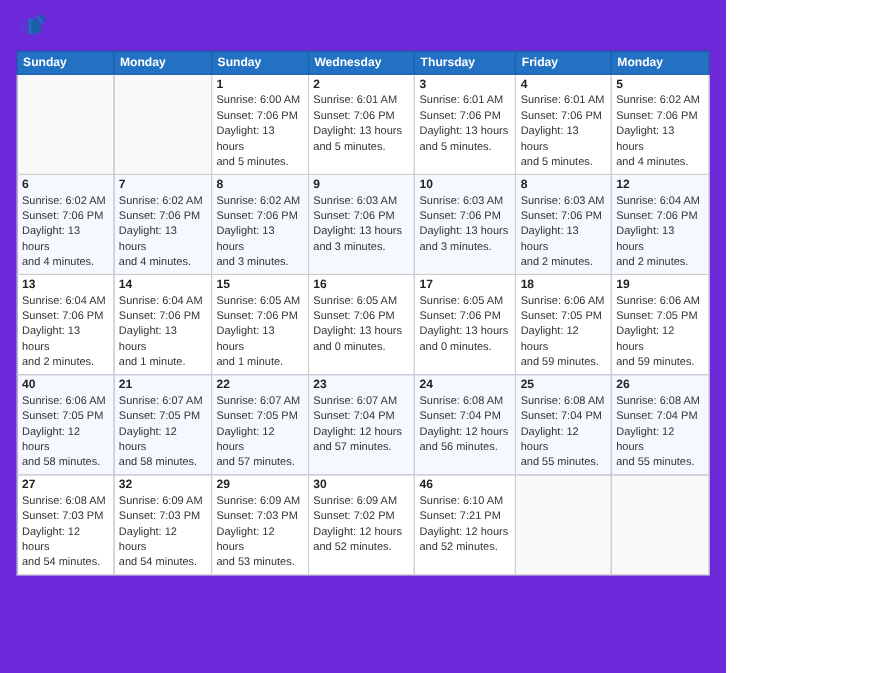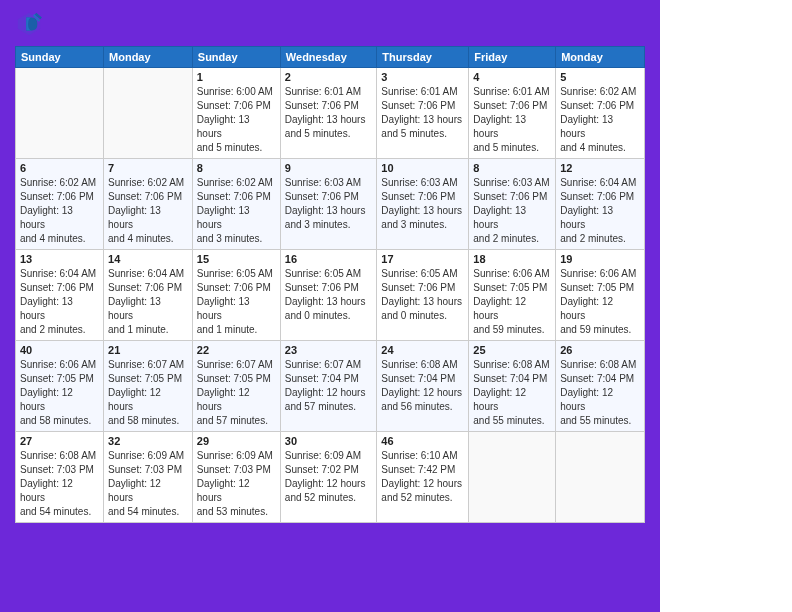--- a/index.html
+++ b/index.html
@@ -346,21 +346,21 @@
           <td>
             <div class="day-number">30</div>
             <div class="day-info" style="white-space: pre-line;">Sunrise: 6:09 AM
 Sunset: 7:02 PM
 Daylight: 12 hours
 and 52 minutes.</div>
           </td>
           <td>
             <div class="day-number">46</div>
             <div class="day-info" style="white-space: pre-line;">Sunrise: 6:10 AM
-Sunset: 7:42 PM
+Sunset: 7:21 PM
 Daylight: 12 hours
 and 52 minutes.</div>
           </td>
           <td class="empty"></td>
           <td class="empty"></td>
         </tr>
       </tbody>
   </table>
 </div>
 

